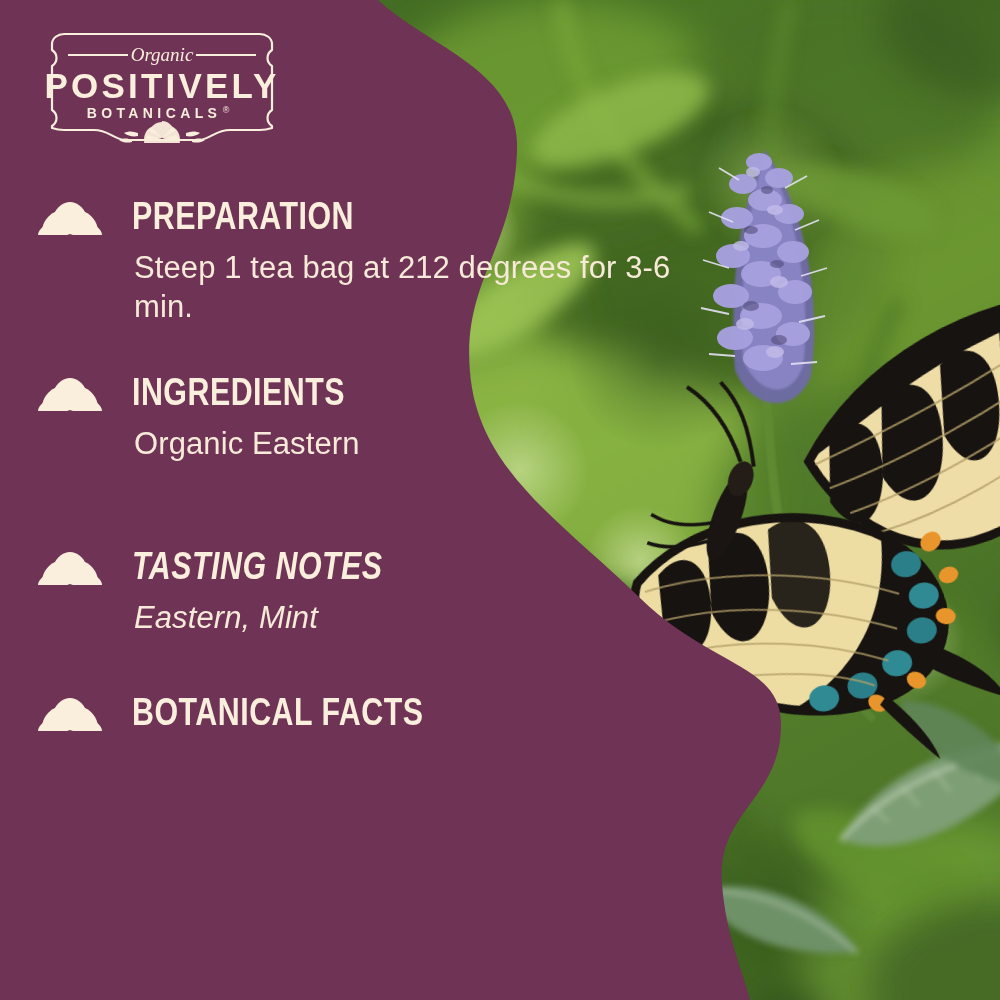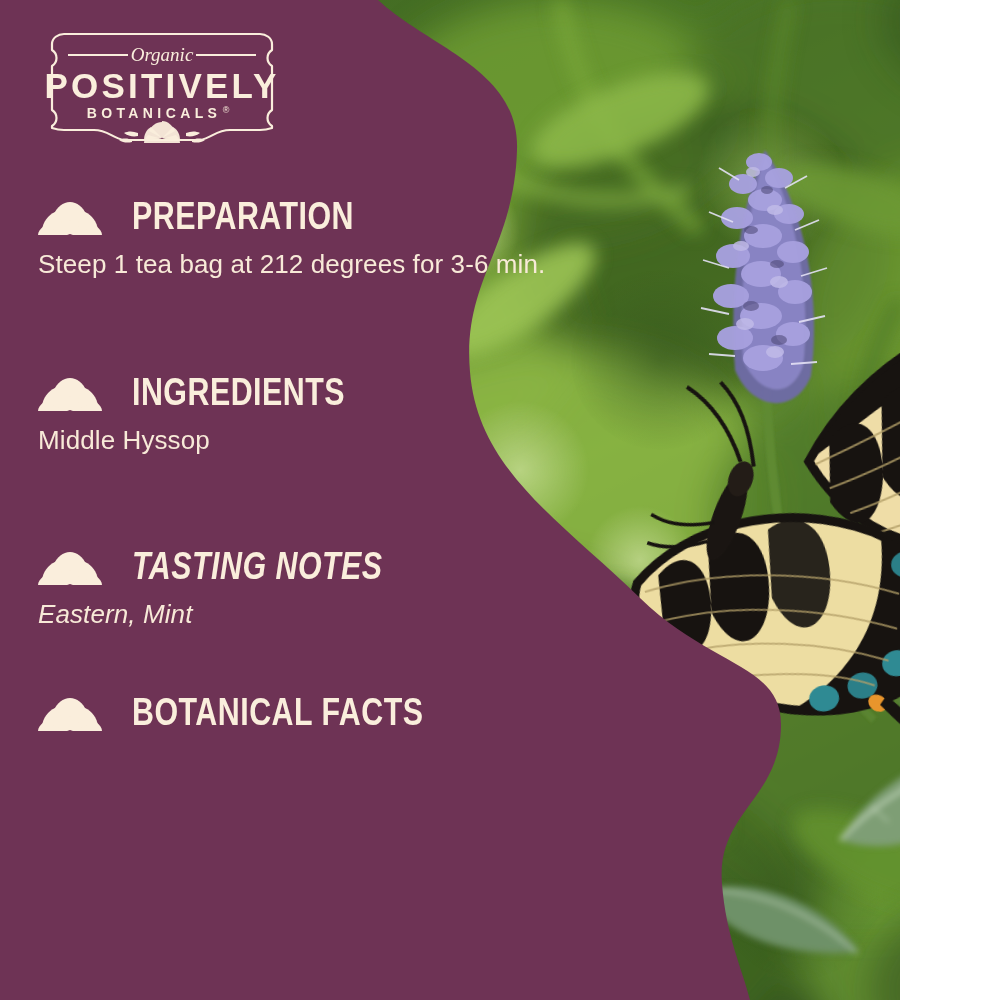--- a/index.html
+++ b/index.html
@@ -1,20 +1,20 @@
 <!DOCTYPE html>
 <html><head>
 <meta charset="utf-8">
 <style>
   html,body{margin:0;padding:0;background:#fff;}
   body{font-family:"Liberation Sans", sans-serif;}
 
   #card{
     position:relative;
-    width:900px;height:1000px;
+    width:1000px;height:1000px;
     overflow:hidden;
     background:#15803d;
   }
 
   
   #photo{
     position:absolute;
     inset:0;
     z-index:1;
   }
@@ -67,22 +67,23 @@
     line-height:1;
     transform:scaleX(0.80);
     transform-origin:left center;
     white-space:nowrap;
   }
 
   .body-text{
     color:#f8ead8;
     font-family:"Liberation Sans", sans-serif;
     font-weight:400;
-    font-size:26px;
+    font-size:31px;
     line-height:1.27;
+    margin-left:96px;
     margin-top:12px;
     letter-spacing:0.1px;
   }
   .body-text.wide{max-width:580px;}
 
   
   #sec-prep{left:38px;top:196px;}
   #sec-ing {left:38px;top:372px;}
   #sec-tast{left:38px;top:546px;font-style:italic;}
   #sec-bot {left:38px;top:692px;}
@@ -448,21 +449,21 @@
               <path d="M32 38 L17 16 C10 19 5 26 4 34 Z"></path>
               <path d="M32 38 L47 16 C54 19 59 26 60 34 Z"></path>
               <path d="M32 39 L6 30 C2 33 0 36 0 39 Z"></path>
               <path d="M32 39 L58 30 C62 33 64 36 64 39 Z"></path>
               <path d="M20 38 C22 30 26 25 32 24 C38 25 42 30 44 38 Z"></path>
             </g>
           </svg>
         </span>
         <span class="head-text">INGREDIENTS</span>
       </div>
-      <div class="body-text">Middle Hyssop</div>
+      <div class="body-text">Organic Eastern</div>
     </div>
 
     <div class="section" id="sec-tast">
       <div class="head-row">
         <span class="fan">
           <svg viewBox="0 0 64 40" xmlns="http://www.w3.org/2000/svg">
             <g fill="#faeedc">
               <path d="M32 38 L32 6 C25 6 19 11 16 18 Z"></path>
               <path d="M32 38 L32 6 C39 6 45 11 48 18 Z"></path>
               <path d="M32 38 L17 16 C10 19 5 26 4 34 Z"></path>

